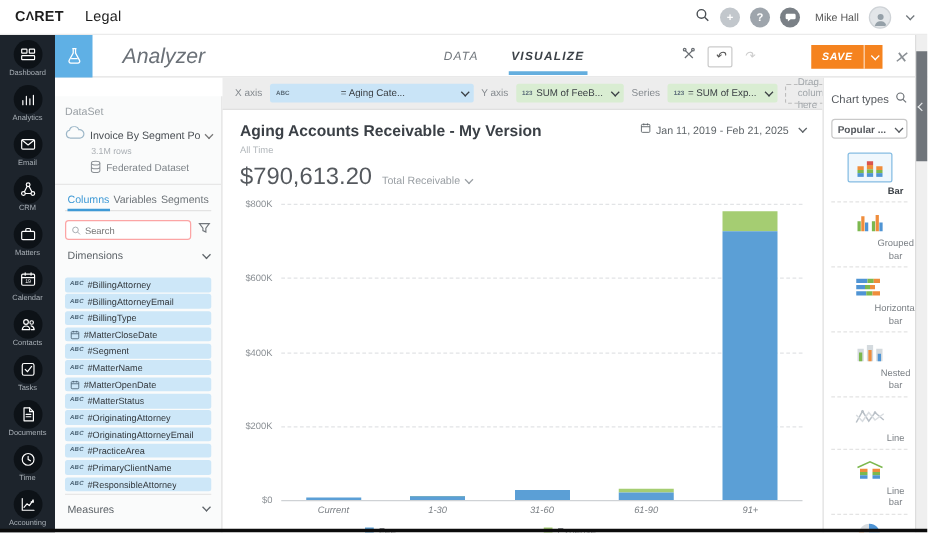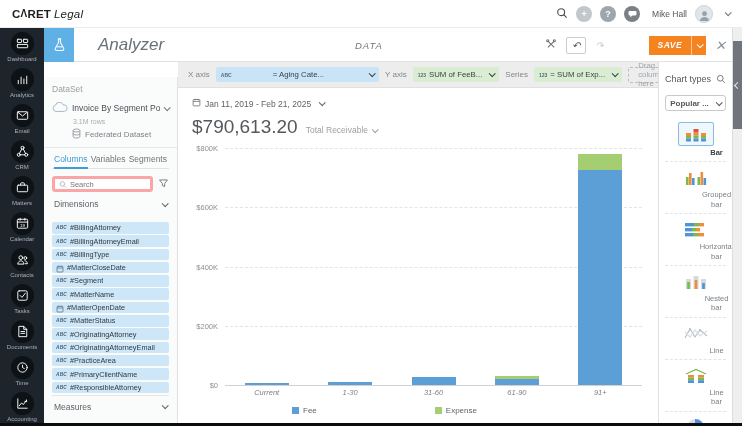--- a/index.html
+++ b/index.html
@@ -5,21 +5,21 @@
   * { margin:0; padding:0; box-sizing:border-box; }
   html,body { width:742px; height:426px; overflow:hidden; }
   body { font-family:"Liberation Sans", sans-serif; background:#fff; position:relative; color:#333; }
 
   
   .topbar { position:absolute; top:0; left:0; width:742px; height:28px; background:#fff;
             border-bottom:1px solid #ebebeb; display:flex; align-items:center; padding:0 12px; z-index:5; }
   .logo { font-size:11.5px; color:#1d1d1d; letter-spacing:.2px; }
   .logo b { font-weight:700; }
   .logo .caret-a { font-weight:700; font-size:10px; position:relative; top:-1px; }
-  .logo .lgt { font-weight:400; margin-left:3px;font-style:italic; }
+  .logo .lgt { font-weight:400; margin-left:17px; }
   .top-right { margin-left:auto; display:flex; align-items:center; gap:8px; }
   .circle-btn { width:16px; height:16px; border-radius:50%; display:flex; align-items:center;
                 justify-content:center; color:#fff; font-size:9px; font-weight:700; }
   .c-plus { background:#c2c7cc; } .c-help { background:#9ea5ac; } .c-chat { background:#7a8086; }
   .user-name { font-size:8.5px; color:#555; margin-left:4px; }
   .avatar { width:18px; height:18px; border-radius:50%; background:#e3e6e9; border:1px solid #cfd3d7;
             display:flex; align-items:flex-end; justify-content:center; overflow:hidden; }
 
   .chev { display:inline-block; width:5px; height:5px; border-right:1px solid currentColor;
           border-bottom:1px solid currentColor; transform:rotate(45deg) translateY(-1px); margin-left:4px; flex:none; }
@@ -62,21 +62,21 @@
   .ds-row { display:flex; align-items:center; margin-top:5px; color:#777; }
   .ds-name { font-size:8.5px; color:#4a4f54; margin-left:4px; flex:1; white-space:nowrap; overflow:hidden; }
   .ds-rows { font-size:7px; color:#a9aeb3; margin-left:21px; margin-top:1px; }
   .ds-fed { display:flex; align-items:center; gap:4px; font-size:8px; color:#7c8287; margin:3px 0 6px 20px; }
   .lp-divider { border-top:1px solid #e7e7e7; margin:0 -8px; }
   .lp-tabs { display:flex; justify-content:space-between; padding:6px 2px 0 2px; border-bottom:1px solid #e3e3e3; }
   .lp-tab { font-size:8.5px; color:#6f757a; padding-bottom:4px; position:relative; cursor:pointer; }
   .lp-tab.active { color:#3f9ad6; }
   .lp-tab.active:after { content:""; position:absolute; left:0; right:0; bottom:-1px; height:2px; background:#3f9ad6; }
   .search-row { display:flex; align-items:center; gap:5px; margin-top:6px; }
-  .search-box { flex:1; display:flex; align-items:center; gap:3px; background:#fff; border:3px solid #fca5a5;
+  .search-box { flex:1; display:flex; align-items:center; gap:3px; background:#fff; border:1px solid #fca5a5;
                 border-radius:3px; height:16px; padding:0 4px; color:#9aa0a5; }
   .search-box input { border:none; outline:none; width:100%; font-size:7.5px; font-family:inherit; color:#555; background:transparent; }
   .section-row { display:flex; align-items:center; justify-content:space-between; font-size:8.5px;
                  color:#5d6368; padding:6px 2px 12px 2px; cursor:pointer; }
   .dim-list { margin-top:1px; }
   .dim-pill { display:flex; align-items:center; gap:3px; background:#cde7f8; border-radius:2px;
               height:11.5px; margin-bottom:1.8px; padding:0 4px; cursor:grab; }
   .abc { font-size:4.8px; font-weight:700; color:#4a6274; letter-spacing:.2px; flex:none; }
   .dim-label { font-size:7.3px; color:#33383d; white-space:nowrap; overflow:hidden; }
   .collapse-row { border-top:1px solid #e7e7e7; }
@@ -318,20 +318,21 @@
     <svg width="15" height="15" viewBox="0 0 16 16">
         <g stroke="#fff" fill="none" stroke-width="1.1">
           <path d="M6.2 2h3.6M7 2.2v3.6L3.6 12a1.6 1.6 0 0 0 1.4 2.4h6a1.6 1.6 0 0 0 1.4-2.4L9 5.8V2.2"></path>
           <path d="M5.2 10.5h5.6"></path>
         </g>
       </svg>
   </div>
   <div class="module-title">Analyzer</div>
   <div class="main-tabs">
       <span class="main-tab">DATA</span>
+      <span class="main-tab active">VISUALIZE</span>
     </div>
   <div class="hdr-tools">
     <span>
       <svg width="12" height="12" viewBox="0 0 14 14">
           <g stroke="#6a6f74" stroke-width="1.2" fill="none">
             <path d="M3.4 11l7.4-7.4M10.8 11L3.4 3.6"></path>
             <circle cx="3.2" cy="3.2" r="1.2"></circle>
             <circle cx="10.9" cy="3.2" r="1.2"></circle>
           </g>
         </svg>
@@ -489,20 +490,24 @@
   <span class="axis-pill pill-green">
     <span class="pill-type">123</span>
     <span>= SUM of Exp...</span>
     <span class="chev"></span>
   </span>
   <span class="drag-box">Drag column here</span>
 </div>
 
 <div class="chart-card">
   <div class="cc-head">
+    <div>
+      <div class="cc-title">Aging Accounts Receivable - My Version</div>
+      <div class="cc-sub">All Time</div>
+    </div>
     <div class="date-range">
       <span>
         <svg width="9" height="9" viewBox="0 0 12 12">
             <g fill="none" stroke="#60666b" stroke-width="1">
               <rect x="1.5" y="2" width="9" height="8.5" rx="1"></rect>
               <path d="M1.5 4.5h9M4 1v2M8 1v2"></path>
             </g>
           </svg>
       </span>
       <span>Jan 11, 2019 - Feb 21, 2025</span>

